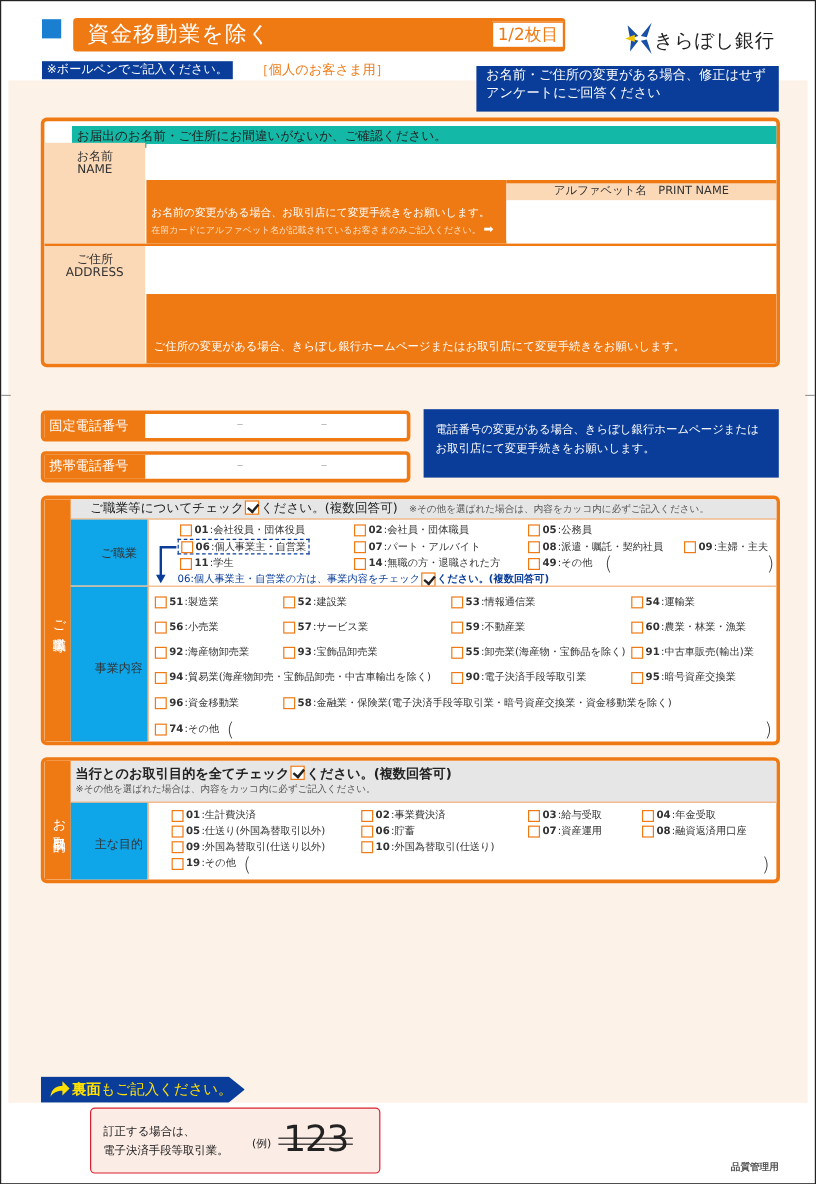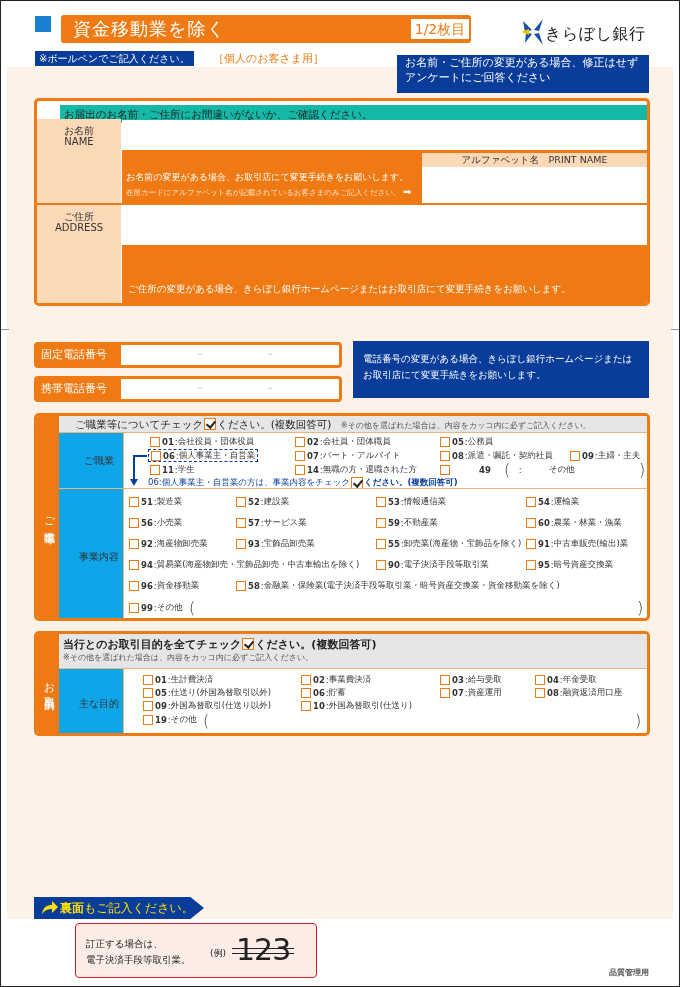--- a/index.html
+++ b/index.html
@@ -146,21 +146,21 @@
     <div class="opt" style="left:258px;top:20px;"><span class="cb"></span><span class="code">02</span>:<span>会社員・団体職員</span></div>
     <div class="opt" style="left:403px;top:20px;"><span class="cb"></span><span class="code">05</span>:<span>公務員</span></div>
 
     <div class="opt" style="left:111px;top:33px;border:1px dashed #0a3d99;padding:0 2px;height:13px;"><span class="cb"></span><span class="code">06</span>:<span>個人事業主・自営業</span></div>
     <div class="opt" style="left:258px;top:34px;"><span class="cb"></span><span class="code">07</span>:<span>パート・アルバイト</span></div>
     <div class="opt" style="left:403px;top:34px;"><span class="cb"></span><span class="code">08</span>:<span>派遣・嘱託・契約社員</span></div>
     <div class="opt" style="left:533px;top:34px;"><span class="cb"></span><span class="code">09</span>:<span>主婦・主夫</span></div>
 
     <div class="opt" style="left:113px;top:48px;"><span class="cb"></span><span class="code">11</span>:<span>学生</span></div>
     <div class="opt" style="left:258px;top:48px;"><span class="cb"></span><span class="code">14</span>:<span>無職の方・退職された方</span></div>
-    <div class="opt" style="left:403px;top:48px;gap:27px;"><span class="cb"></span><span class="code">49</span>:<span>その他</span></div>
+    <div class="opt" style="left:403px;top:48px;"><span class="cb"></span><span class="code">49</span>:<span>その他</span></div>
     <span class="paren" style="left:467px;top:44px;">(</span>
     <div style="position:absolute;left:474px;top:46px;width:126px;height:16px;"></div>
     <span class="paren" style="left:602px;top:44px;">)</span>
 
     <svg style="position:absolute;left:92px;top:38px;" width="20" height="34" viewBox="0 0 20 34">
       <polyline points="18,2 5,2 5,26" fill="none" stroke="#0a3d99" stroke-width="2"></polyline>
       <polygon points="1,25 9,25 5,32" fill="#0a3d99"></polygon>
     </svg>
     <div class="opt blue-text" style="left:111px;top:61px;">
       <span>06:個人事業主・自営業の方は、事業内容をチェック</span>
@@ -186,21 +186,21 @@
     <div class="opt" style="left:339px;top:122px;"><span class="cb"></span><span class="code">55</span>:<span>卸売業(海産物・宝飾品を除く)</span></div>
     <div class="opt" style="left:489px;top:122px;"><span class="cb"></span><span class="code">91</span>:<span>中古車販売(輸出)業</span></div>
 
     <div class="opt" style="left:92px;top:143px;"><span class="cb"></span><span class="code">94</span>:<span>貿易業(海産物卸売・宝飾品卸売・中古車輸出を除く)</span></div>
     <div class="opt" style="left:339px;top:143px;"><span class="cb"></span><span class="code">90</span>:<span>電子決済手段等取引業</span></div>
     <div class="opt" style="left:489px;top:143px;"><span class="cb"></span><span class="code">95</span>:<span>暗号資産交換業</span></div>
 
     <div class="opt" style="left:92px;top:164px;"><span class="cb"></span><span class="code">96</span>:<span>資金移動業</span></div>
     <div class="opt" style="left:199px;top:164px;"><span class="cb"></span><span class="code">58</span>:<span>金融業・保険業(電子決済手段等取引業・暗号資産交換業・資金移動業を除く)</span></div>
 
-    <div class="opt" style="left:92px;top:186px;"><span class="cb"></span><span class="code">99</span>:<span>その他</span></div>
+    <div class="opt" style="left:92px;top:186px;"><span class="cb"></span><span class="code">74</span>:<span>その他</span></div>
     <span class="paren" style="left:152px;top:182px;">(</span>
     <div style="position:absolute;left:158px;top:184px;width:440px;height:16px;"></div>
     <span class="paren" style="left:600px;top:182px;">)</span>
   </div>
 
   <div class="abs sec-pur">
     <div class="vert-lbl">お取引目的</div>
     <div class="grey-head" style="left:22px;top:0;width:594px;height:35px;padding:4px 0 0 4px;border-bottom:1px solid #f3b27a;">
       <div style="font-size:11px;font-weight:bold;line-height:14px;"><span>当行とのお取引目的を全てチェック</span><span class="chk"></span><span>ください。(複数回答可)</span></div>
       <div class="note-small" style="line-height:12px;">※その他を選ばれた場合は、内容をカッコ内に必ずご記入ください。</div>

